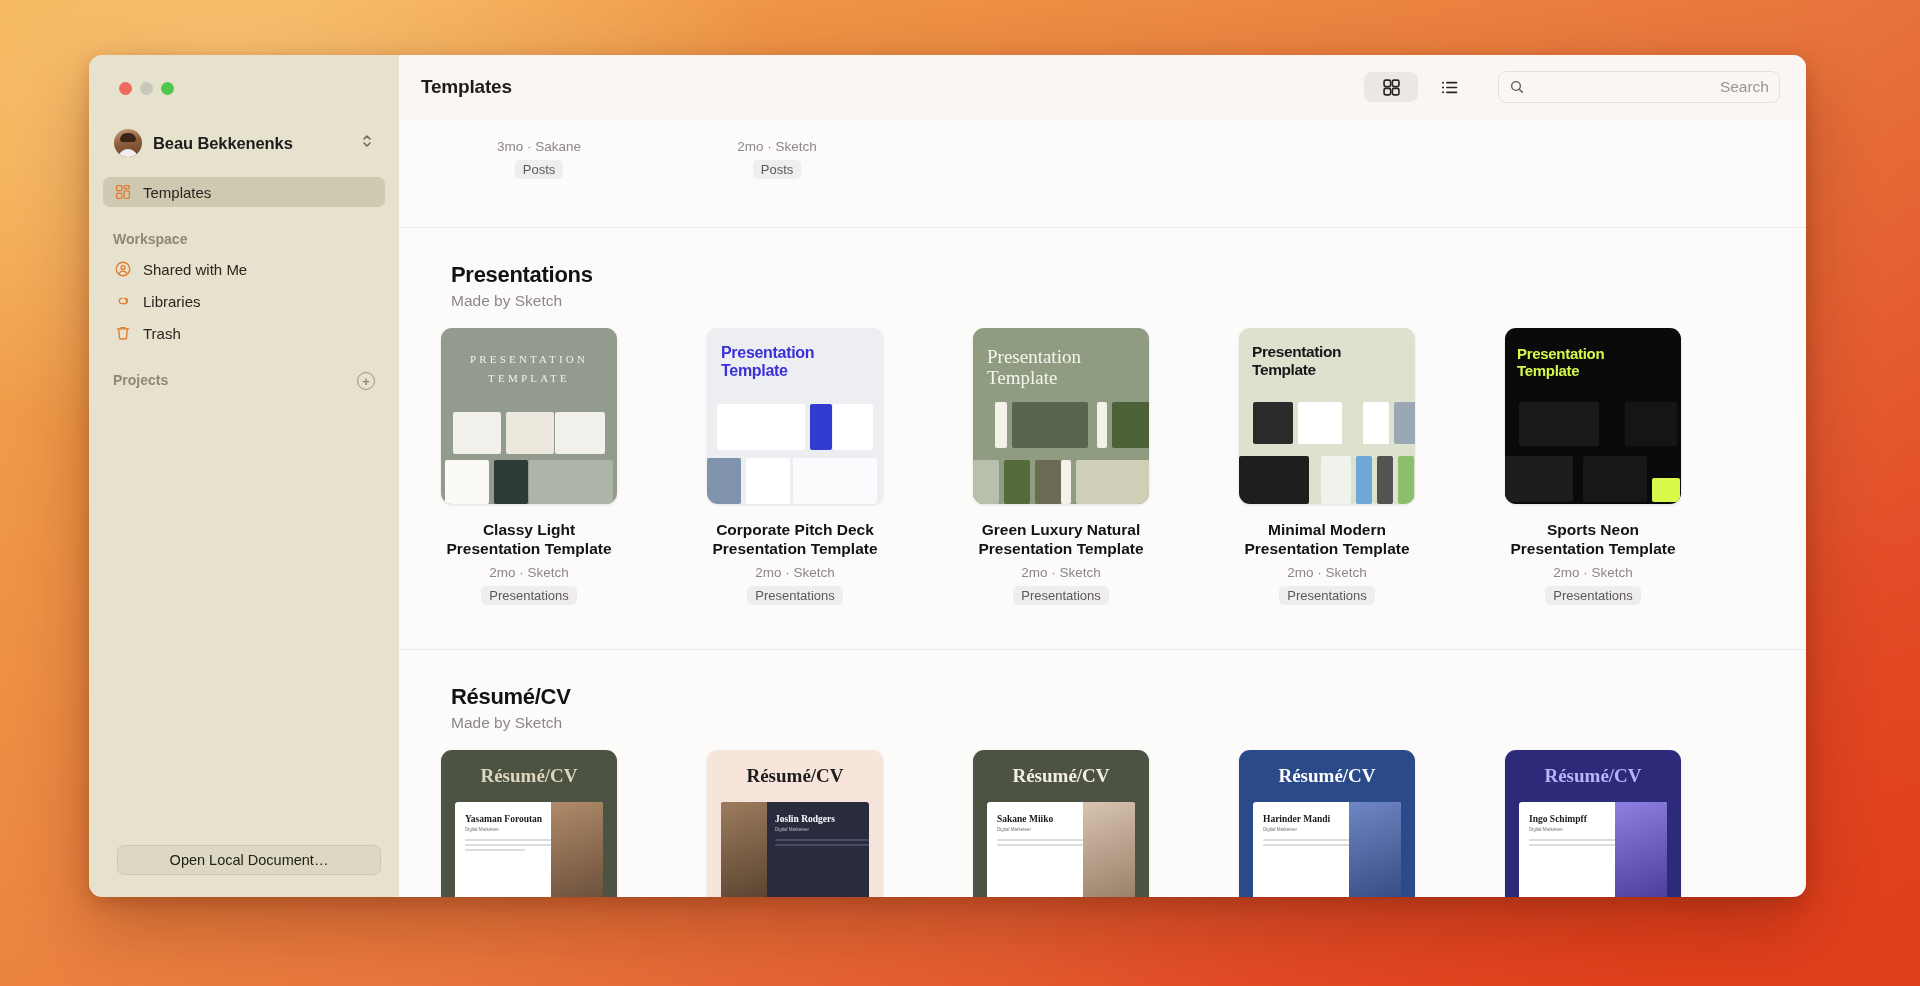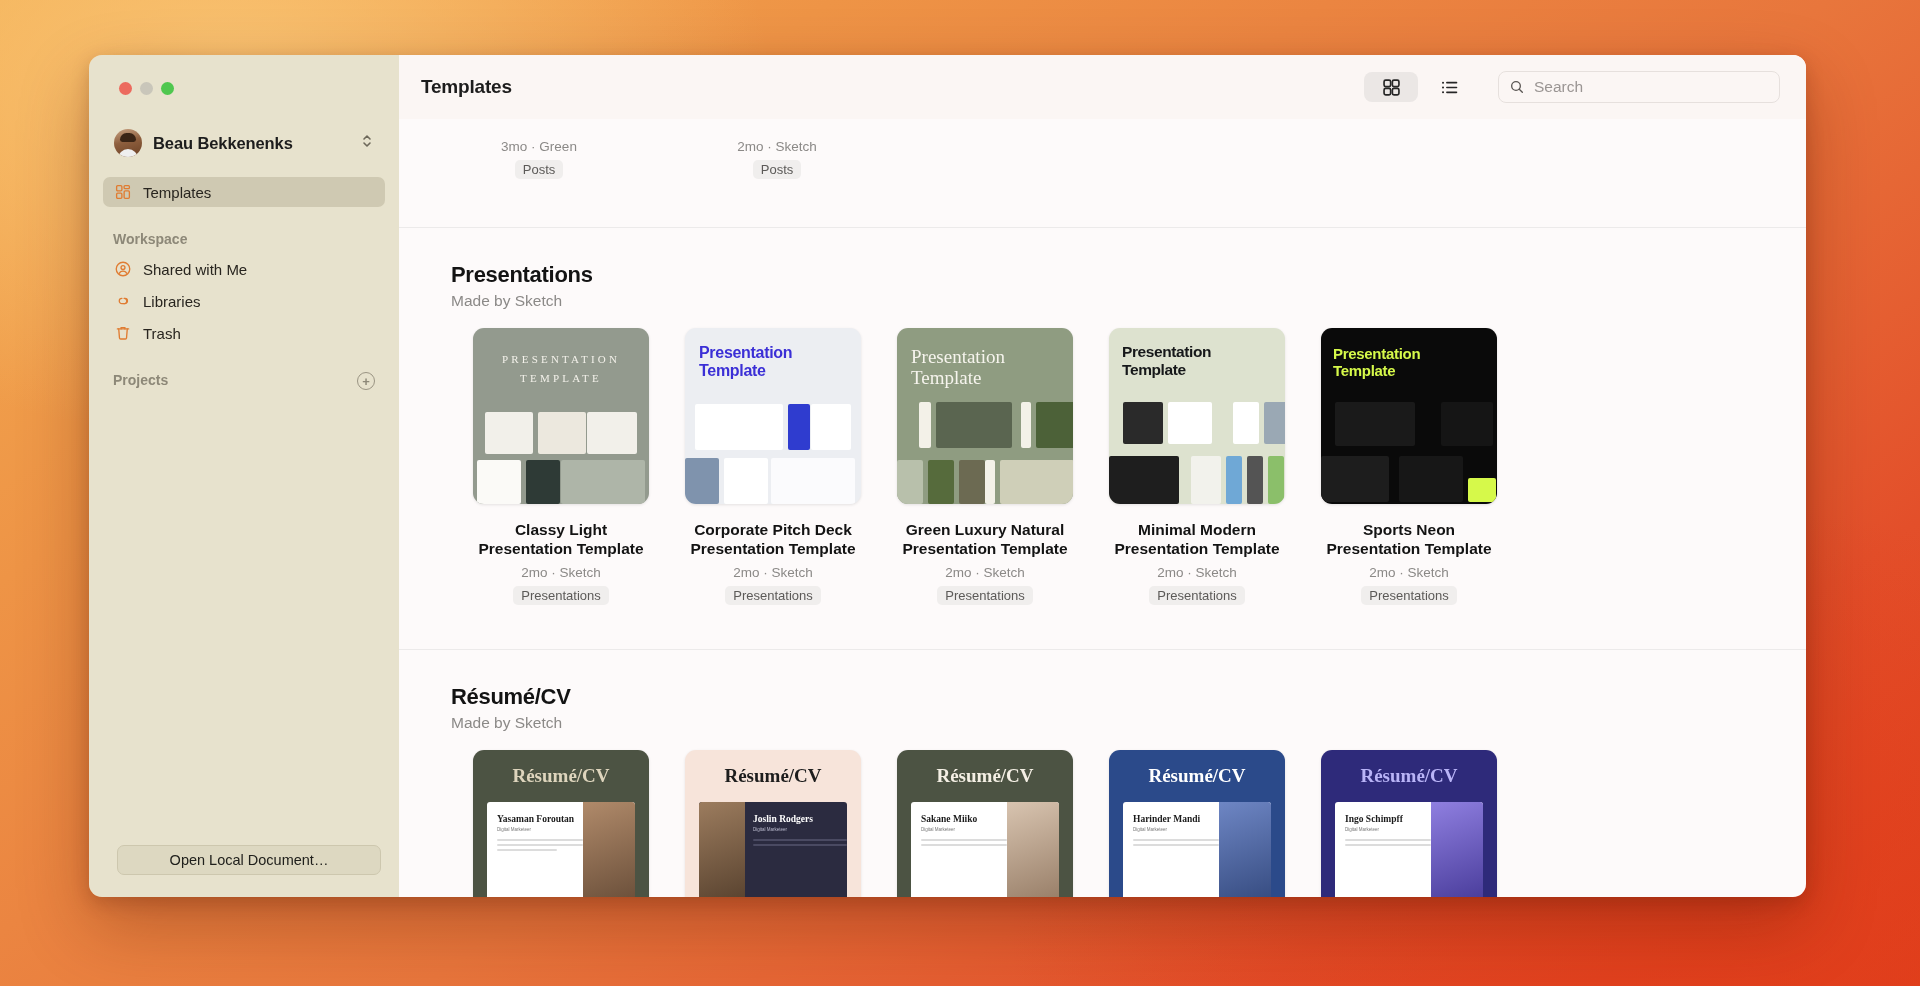--- a/index.html
+++ b/index.html
@@ -125,32 +125,33 @@
   .search {
     width: 282px; height: 32px; border-radius: 8px;
     background: #fbf6f4; border: 1px solid #e6e0dd;
     display: flex; align-items: center; padding: 0 10px;
   }
   .search svg { width: 16px; height: 16px; color: #5a5653; flex: 0 0 16px; }
   .search-input {
     border: 0; outline: 0; background: transparent;
     font-size: 15.5px; color: #0c4a6e; margin-left: 9px; width: 100%;
     font-family: "Liberation Sans", sans-serif;
+    text-align: right;
   }
   .search-input::placeholder { color: #9a9593; }
 
   .content { flex: 1; overflow: hidden; position: relative; }
 
   .sec { padding: 0 0 0 0; }
   .sec-divider { height: 1px; background: #eceaea; margin: 0 0 0 0; }
   .sec-head { padding: 34px 0 0 52px; }
   .sec-title { font-size: 22px; font-weight: 700; color: #131313; letter-spacing: -0.3px; }
   .sec-sub { font-size: 15.5px; color: #8b8987; margin-top: 4px; }
 
-  .grid { display: flex; padding: 18px 0 0 74px; gap: 36px; }
+  .grid { display: flex; padding: 18px 0 0 42px; gap: 90px; }
   .card { width: 176px; }
   .thumb {
     width: 176px; height: 176px; border-radius: 11px;
     overflow: hidden; position: relative;
     box-shadow: 0 1px 3px rgba(0,0,0,0.10);
   }
   .card-title {
     margin-top: 17px; text-align: center;
     font-size: 15.5px; color: #131313; line-height: 1.2; font-weight: bold;
   }
@@ -327,21 +328,21 @@
         <input class="search-input" value="" placeholder="Search" style="">
       </div>
     </div>
 
     <div class="content">
 
       <div class="sec" style="padding-top:6px">
         <div class="partial">
           <div class="card" style="position:relative">
             <div style="height:14px;overflow:hidden;text-align:center;font-size:15.5px;color:#131313"></div>
-            <div class="card-meta">3mo · Green</div>
+            <div class="card-meta">3mo · Sakane</div>
             <div class="card-badge-wrap">
                 <span class="card-badge">Posts</span>
               </div>
           </div>
           <div class="card">
             <div style="height:14px;overflow:hidden"></div>
             <div class="card-meta">2mo · Sketch</div>
             <div class="card-badge-wrap">
                 <span class="card-badge">Posts</span>
               </div>

